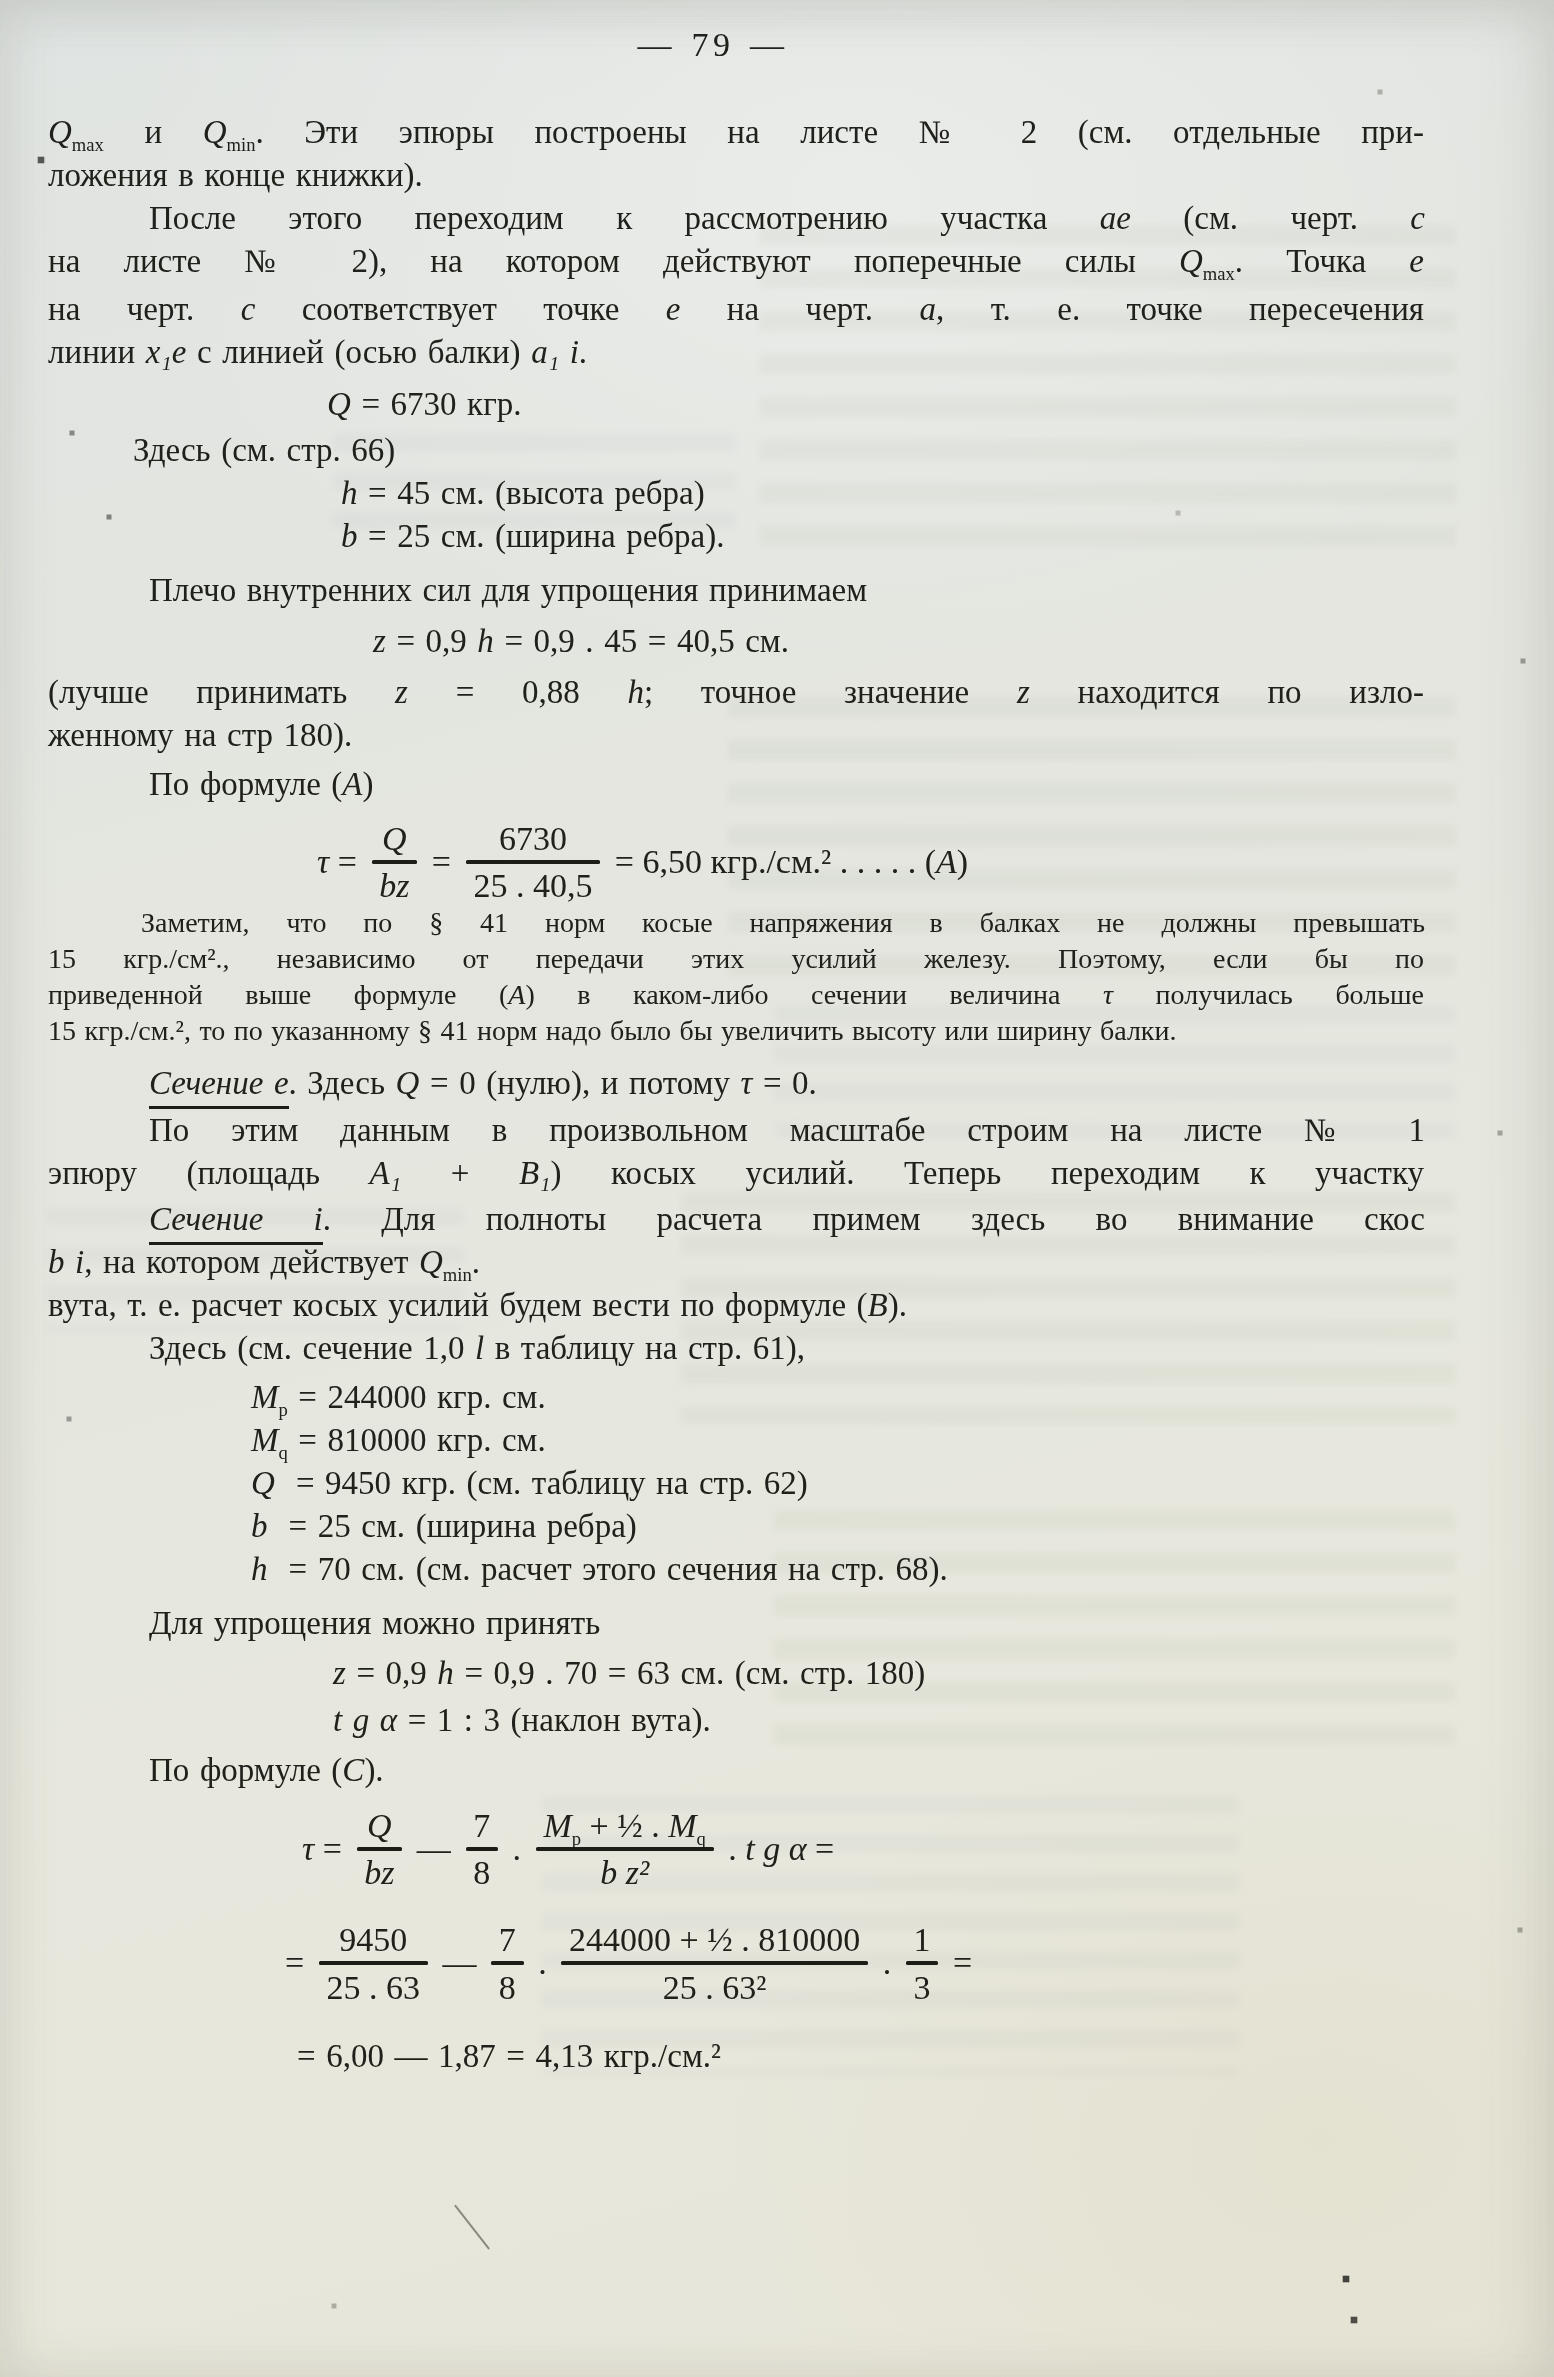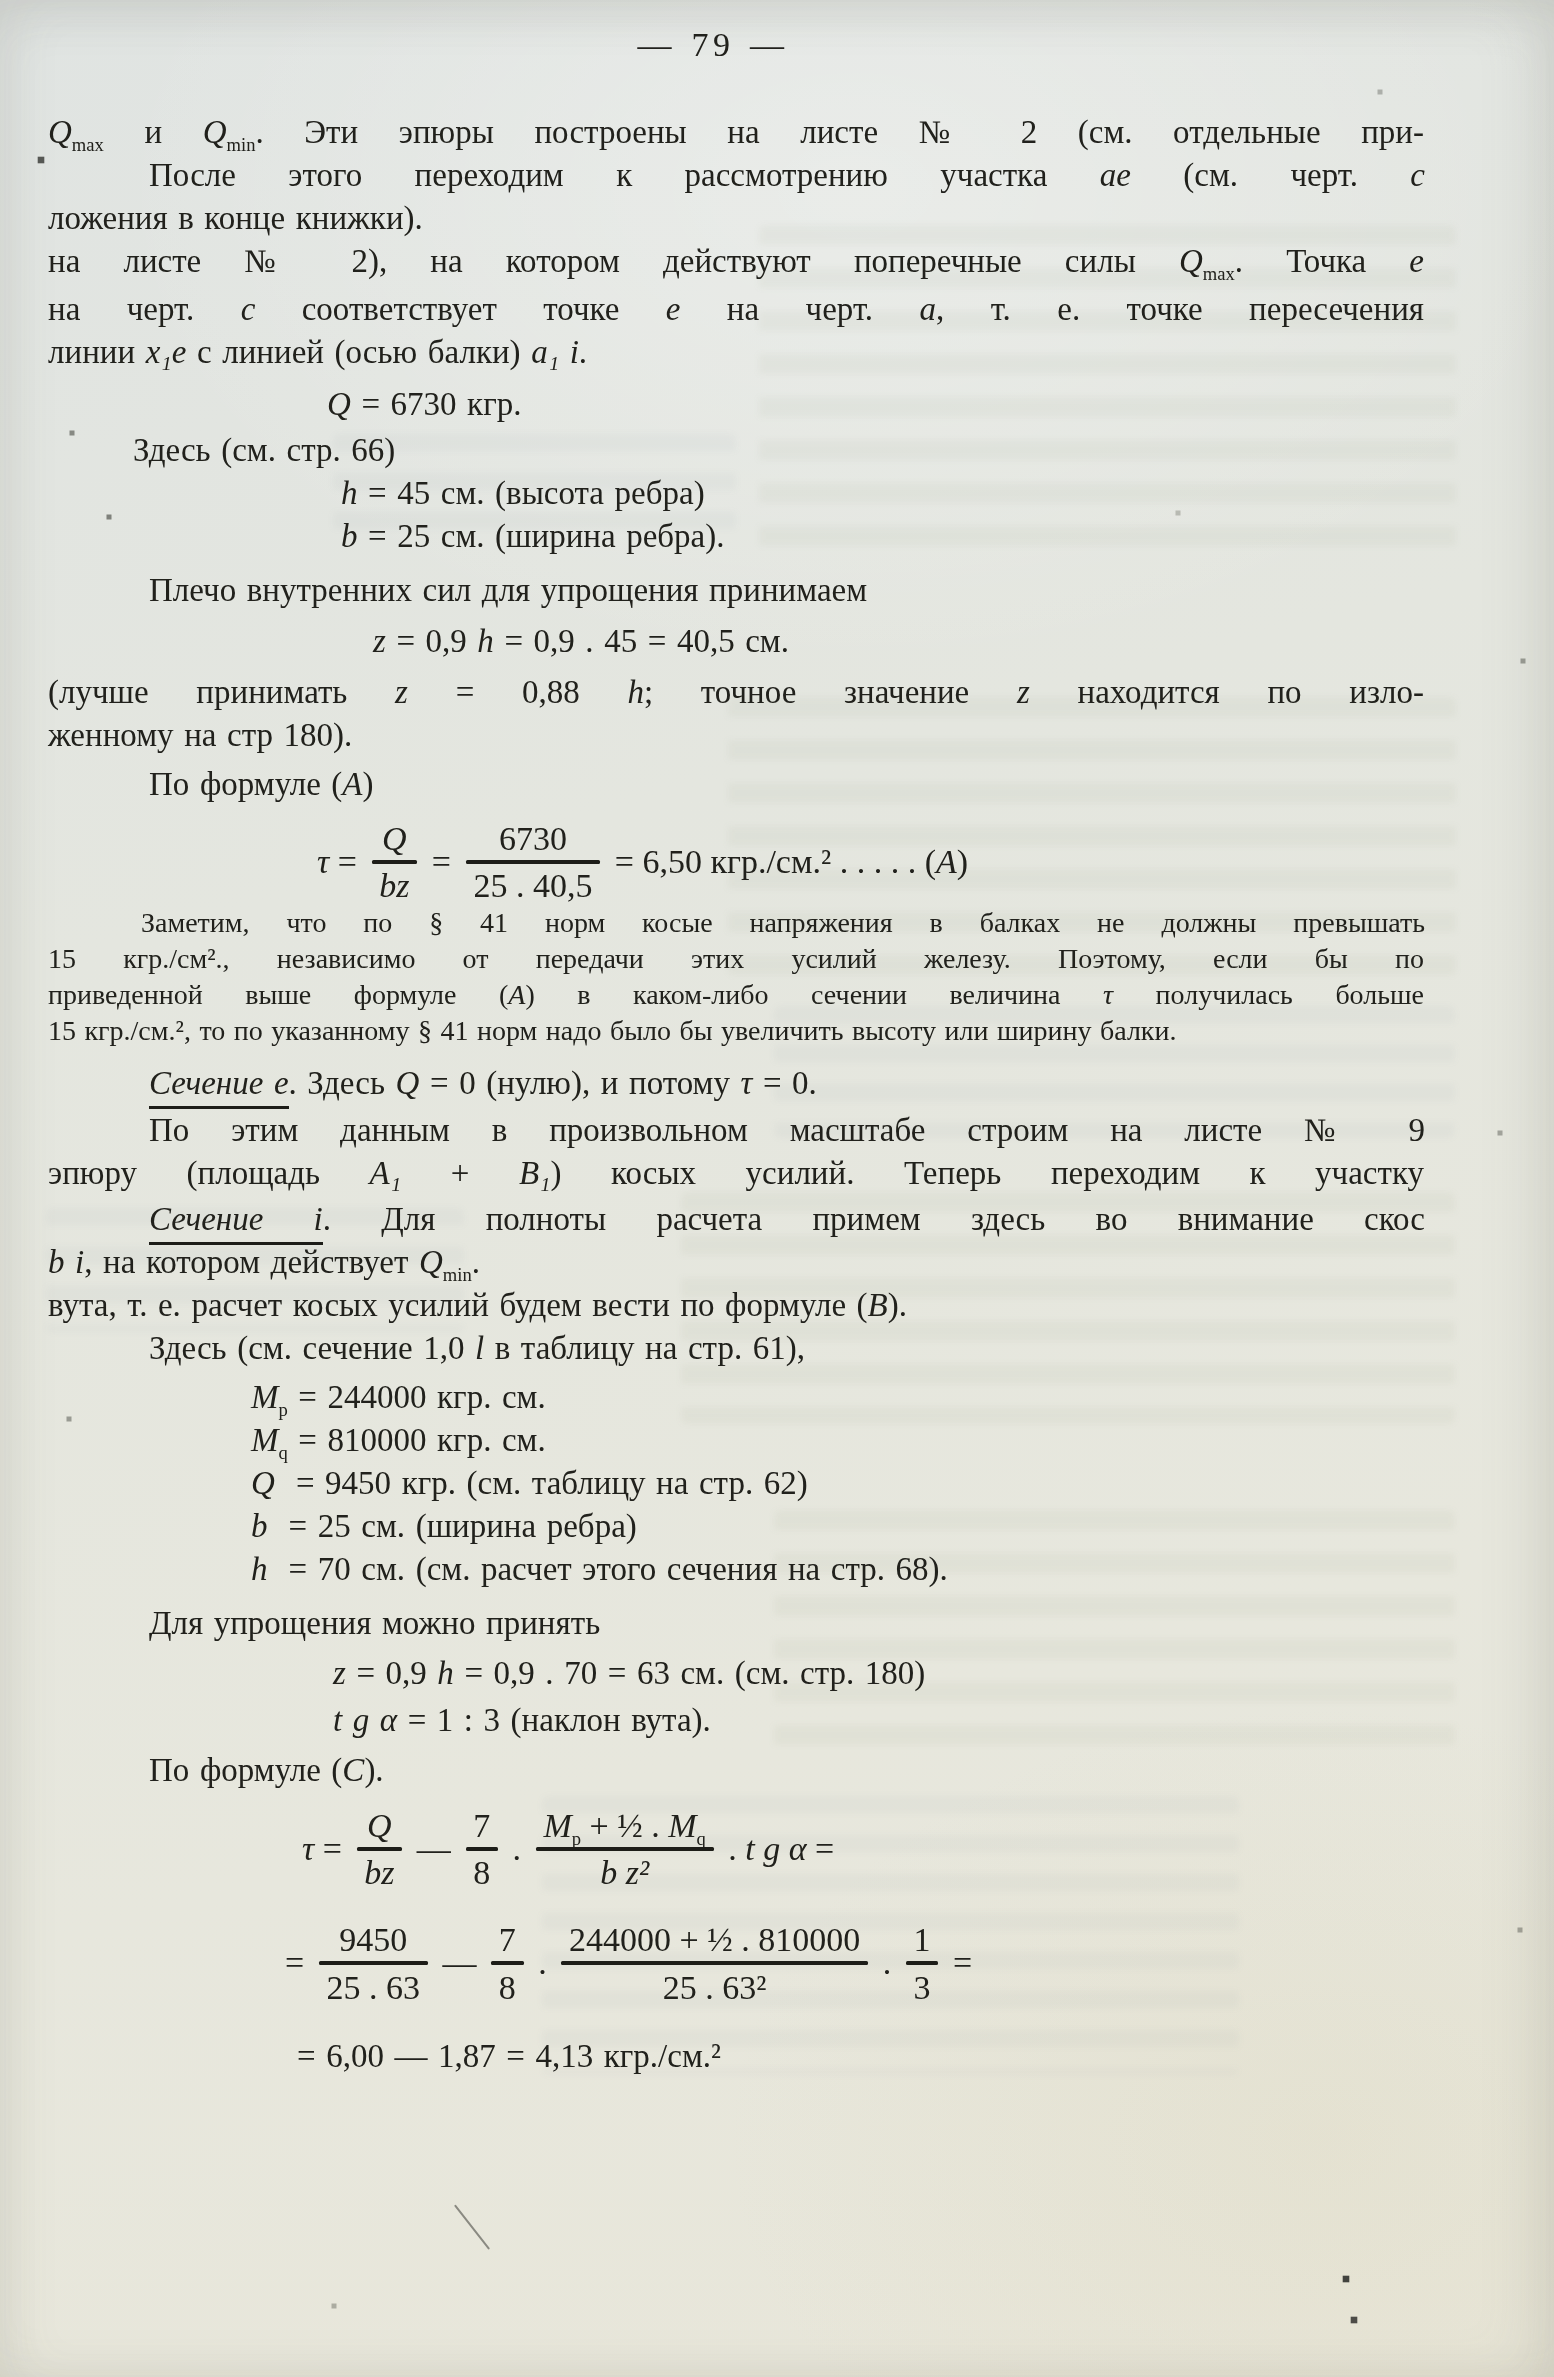--- a/index.html
+++ b/index.html
@@ -101,22 +101,22 @@
   <div class="ghost" style="left:774px;top:1510px;width:681px;height:248px;"></div>
   <div class="ghost v" style="left:542px;top:1796px;width:697px;height:279px;"></div>
   <div class="specks"></div>
   <div class="scratch"></div>
 
   <div class="col">
 
     <div class="ln pageno">— 79 —</div>
 
     <div class="ln j" style="margin-top:45px"><span class="it">Q<sub>max</sub></span><span> и </span><span class="it">Q<sub>min</sub></span><span>. Эти эпюры построены на листе № 2 (см. отдельные при-</span></div>
+    <div class="ln"><span>ложения в конце книжки).</span></div>
     <div class="ln j ind"><span>После этого переходим к рассмотрению участка </span><span class="it">ae</span><span> (см. черт. </span><span class="it">c</span></div>
-    <div class="ln"><span>ложения в конце книжки).</span></div>
     <div class="ln j"><span>на листе № 2), на котором действуют поперечные силы </span><span class="it">Q<sub>max</sub></span><span>. Точка </span><span class="it">e</span></div>
     <div class="ln j" style="margin-top:4.6px"><span>на черт. </span><span class="it">c</span><span> соответствует точке </span><span class="it">e</span><span> на черт. </span><span class="it">a</span><span>, т. е. точке пересечения</span></div>
     <div class="ln"><span>линии </span><span class="it">x₁e</span><span> с линией (осью балки) </span><span class="it">a₁ i</span><span>.</span></div>
     <div class="ln" style="margin-top:9.3px;margin-left:279px"><span class="it">Q</span><span> = 6730 кгр.</span></div>
     <div class="ln" style="margin-top:3.1px;margin-left:85px"><span>Здесь (см. стр. 66)</span></div>
     <div class="ln" style="margin-left:293px"><span class="it">h</span><span> = 45 см. (высота ребра)</span></div>
     <div class="ln" style="margin-left:293px"><span class="it">b</span><span> = 25 см. (ширина ребра).</span></div>
     <div class="ln ind" style="margin-top:11px"><span>Плечо внутренних сил для упрощения принимаем</span></div>
     <div class="ln" style="margin-top:7.7px;margin-left:325px"><span class="it">z</span><span> = 0,9 </span><span class="it">h</span><span> = 0,9 . 45 = 40,5 см.</span></div>
     <div class="ln j" style="margin-top:8.5px"><span>(лучше принимать </span><span class="it">z</span><span> = 0,88 </span><span class="it">h</span><span>; точное значение </span><span class="it">z</span><span> находится по изло-</span></div>
@@ -134,21 +134,21 @@
         <span class="it">A</span>
         <span>)</span>
       </div>
 
     <div class="ln sm j" style="margin-left:93px;width:1284px"><span>Заметим, что по § 41 норм косые напряжения в балках не должны превышать</span></div>
     <div class="ln sm j"><span>15 кгр./см²., независимо от передачи этих усилий железу. Поэтому, если бы по</span></div>
     <div class="ln sm j"><span>приведенной выше формуле (</span><span class="it">A</span><span>) в каком-либо сечении величина </span><span class="it">τ</span><span> получилась больше</span></div>
     <div class="ln sm"><span>15 кгр./см.², то по указанному § 41 норм надо было бы увеличить высоту или ширину балки.</span></div>
 
     <div class="ln ind" style="margin-top:12.4px"><span class="it ul">Сечение e</span><span>. Здесь </span><span class="it">Q</span><span> = 0 (нулю), и потому </span><span class="it">τ</span><span> = 0.</span></div>
-    <div class="ln j ind" style="margin-top:3.9px"><span>По этим данным в произвольном масштабе строим на листе № 9</span></div>
+    <div class="ln j ind" style="margin-top:3.9px"><span>По этим данным в произвольном масштабе строим на листе № 1</span></div>
     <div class="ln j"><span>эпюру (площадь </span><span class="it">A₁</span><span> + </span><span class="it">B₁</span><span>) косых усилий. Теперь переходим к участку</span></div>
     <div class="ln j ind" style="margin-top:3.1px"><span class="it ul">Сечение i</span><span>. Для полноты расчета примем здесь во внимание скос</span></div>
     <div class="ln"><span class="it">b i</span><span>, на котором действует </span><span class="it">Q<sub>min</sub></span><span>.</span></div>
     <div class="ln"><span>вута, т. е. расчет косых усилий будем вести по формуле (</span><span class="it">B</span><span>).</span></div>
     <div class="ln ind"><span>Здесь (см. сечение 1,0 </span><span class="it">l</span><span> в таблицу на стр. 61),</span></div>
 
     <div class="ln" style="margin-top:6.2px;margin-left:203px"><span class="it">M<sub>p</sub></span><span> = 244000 кгр. см.</span></div>
     <div class="ln" style="margin-left:203px"><span class="it">M<sub>q</sub></span><span> = 810000 кгр. см.</span></div>
     <div class="ln" style="margin-left:203px"><span class="it">Q</span><span>&nbsp;&nbsp;= 9450 кгр. (см. таблицу на стр. 62)</span></div>
     <div class="ln" style="margin-left:203px"><span class="it">b</span><span>&nbsp;&nbsp;= 25 см. (ширина ребра)</span></div>

